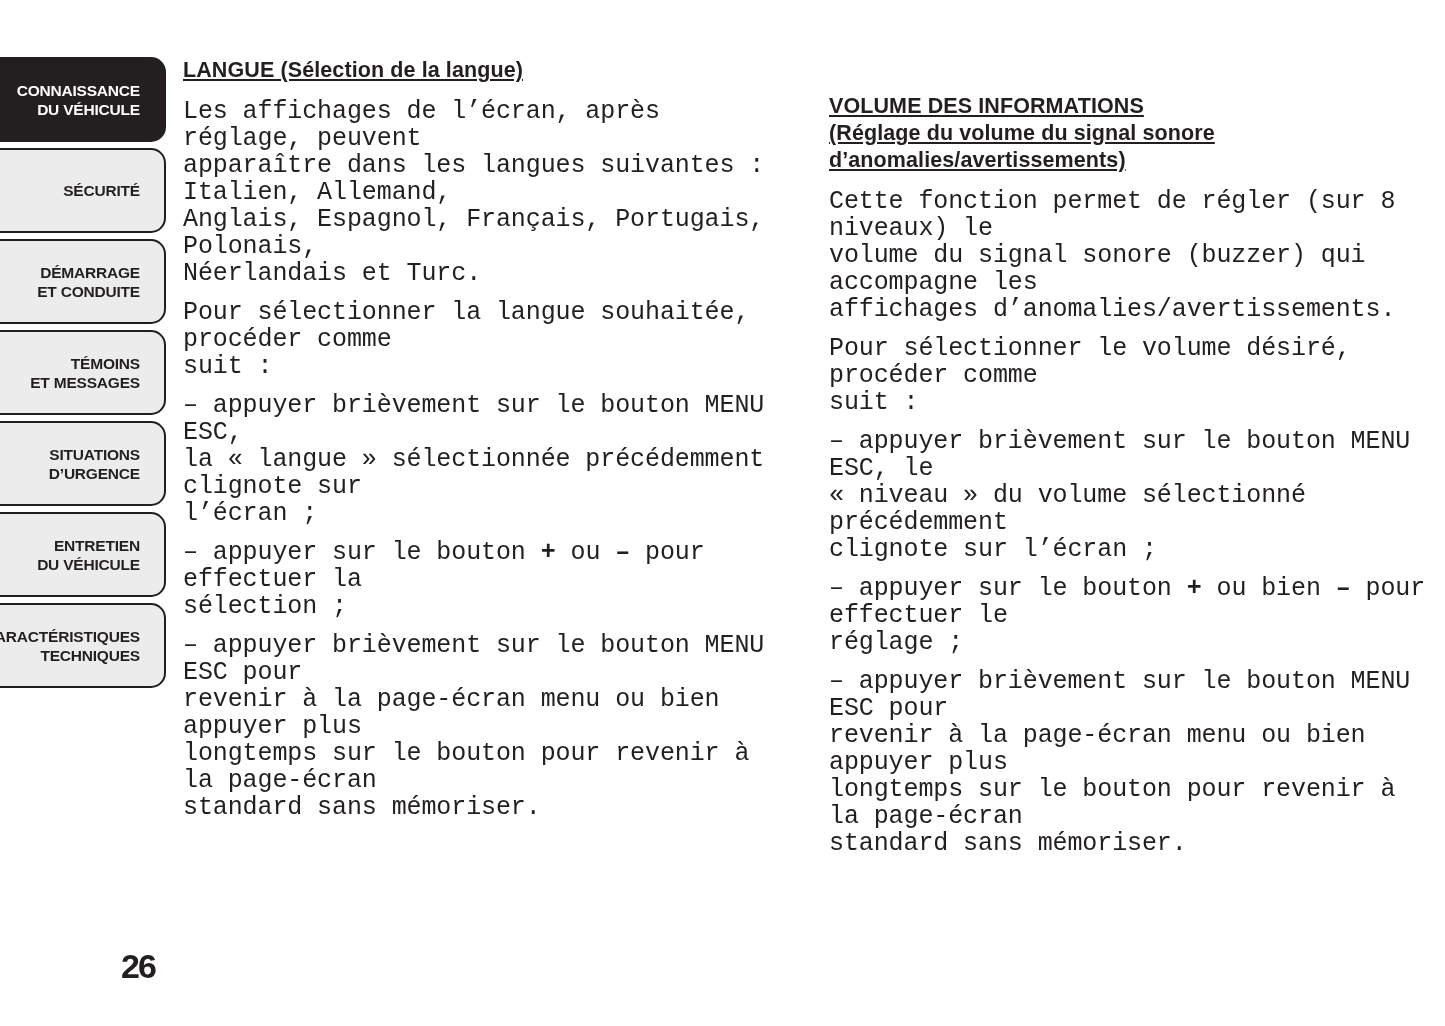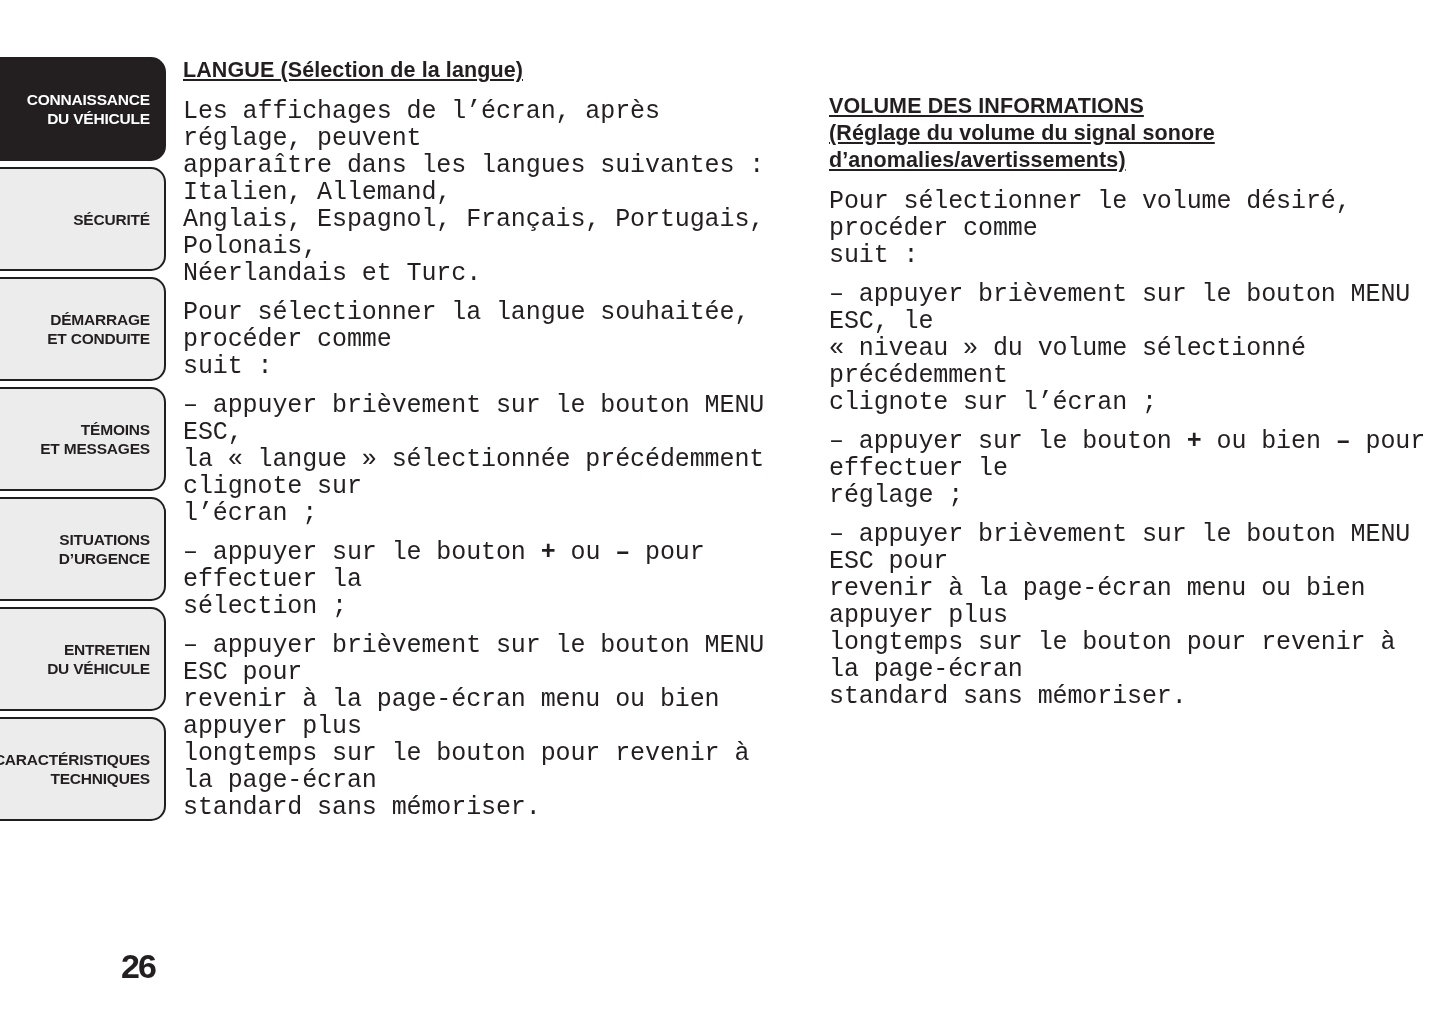--- a/index.html
+++ b/index.html
@@ -11,28 +11,28 @@
     color: var(--text, #231f20);
     font-family: "Liberation Sans", "DejaVu Sans", sans-serif;
   }
 
   
   .sidebar {
     position: absolute; left: 0; top: 57px; width: 166px;
     display: flex; flex-direction: column; gap: 6px;
   }
   .tab {
-    height: 104px;
+    height: 85px;
     background: var(--tab-bg, #ececec);
     border: 2px solid var(--tab-border, #1f1f1f);
     border-left: none;
     border-radius: 0 15px 15px 0;
     display: flex; align-items: center; justify-content: flex-end;
     text-align: right;
-    padding-right: 14px;
+    padding-right: 24px;
     font-weight: 700;
     font-size: 15.5px;
     line-height: 19px;
     letter-spacing: -0.2px;
     white-space: pre-line;
     color: var(--text, #231f20);
     box-sizing: border-box;
   }
   .tab.active {
     background: var(--tab-active-bg, #231f20);
@@ -110,20 +110,23 @@
 longtemps sur le bouton pour revenir à la page-écran
 standard sans mémoriser.</span></p>
         </div>
     </section>
 
     <section class="col col-right">
       <h2 class="heading">VOLUME DES INFORMATIONS
 (Réglage du volume du signal sonore
 d’anomalies/avertissements)</h2>
       <div class="paras">
+          <p><span>Cette fonction permet de régler (sur 8 niveaux) le
+volume du signal sonore (buzzer) qui accompagne les
+affichages d’anomalies/avertissements.</span></p>
           <p><span>Pour sélectionner le volume désiré, procéder comme
 suit :</span></p>
           <p><span>– appuyer brièvement sur le bouton MENU ESC, le
 « niveau » du volume sélectionné précédemment
 clignote sur l’écran ;</span></p>
           <p><span>– appuyer sur le bouton </span><b>+</b><span> ou bien </span><b>–</b><span> pour effectuer le
 réglage ;</span></p>
           <p><span>– appuyer brièvement sur le bouton MENU ESC pour
 revenir à la page-écran menu ou bien appuyer plus
 longtemps sur le bouton pour revenir à la page-écran

